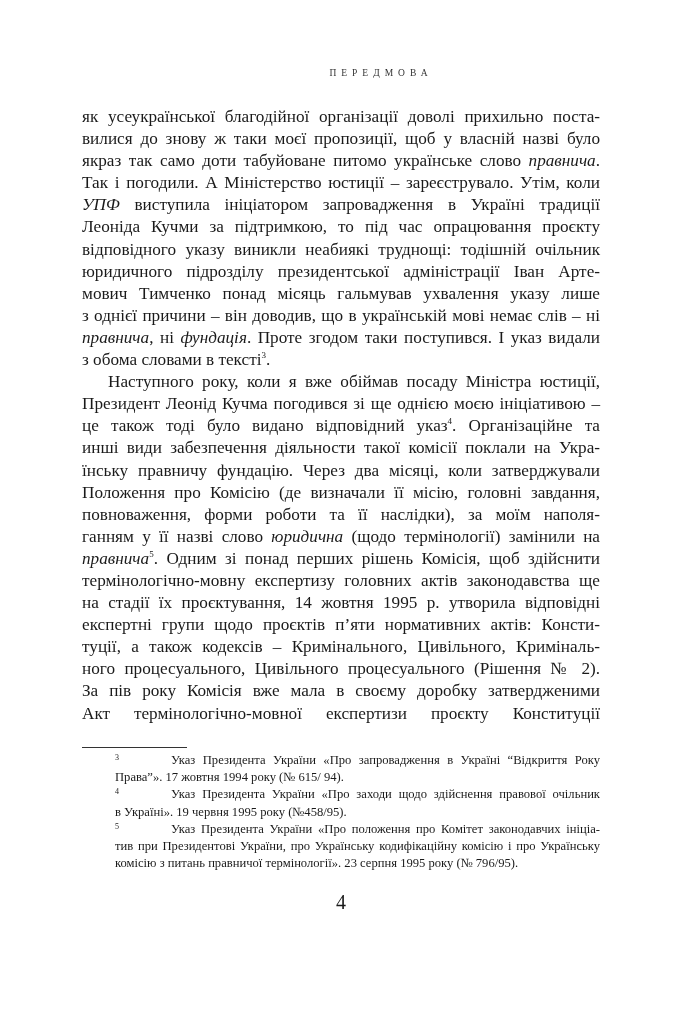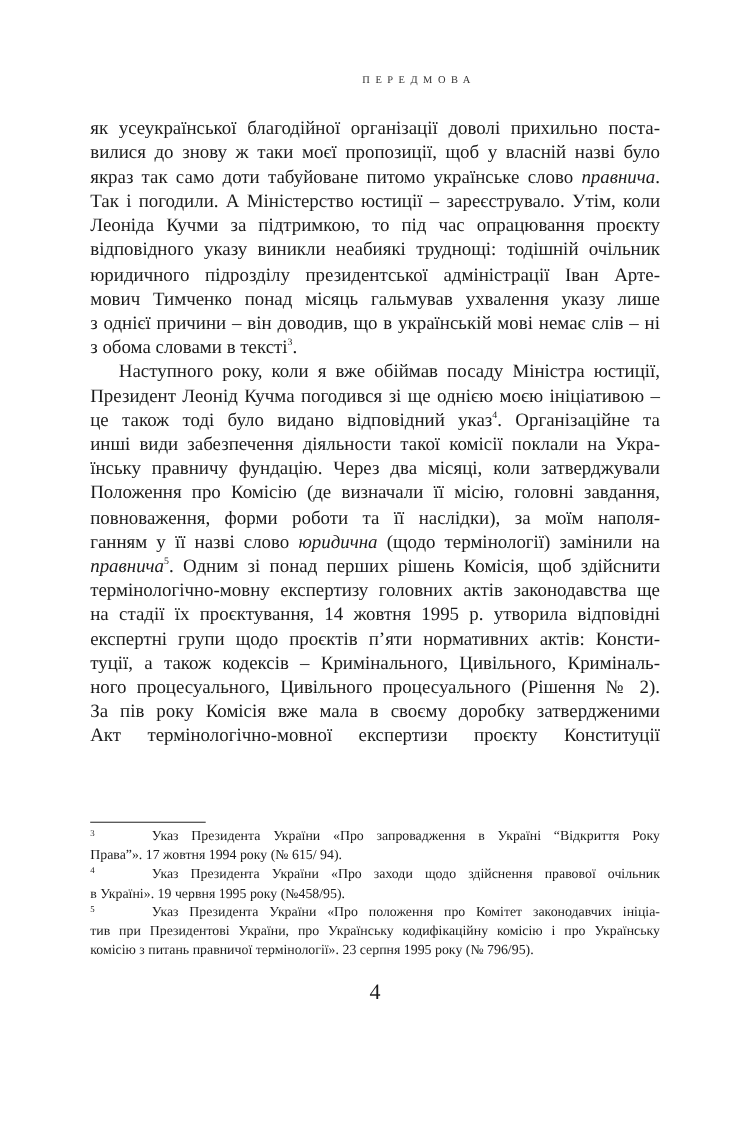--- a/index.html
+++ b/index.html
@@ -22,44 +22,46 @@
   sup { font-size: 9px; line-height: 0; vertical-align: 7px; }
   .rule {
     position: absolute; left: 82px; top: 747px; width: 105px; height: 0;
     border-top: 1px solid #333;
   }
   .footnotes {
     position: absolute; left: 82px; top: 752px; width: 518px;
     font-family: "Liberation Serif", "DejaVu Serif", serif; font-size: 12.6px;
     line-height: 17.2px; color: #1a1a1a;
   }
-  .fline { display: block; white-space: nowrap; text-align: justify; text-align-last: justify; height: 17.2px; }
+  .fline { display: block; white-space: nowrap; text-align: justify; text-align-last: justify; height: 17.2px; margin-left: 33px; }
   .fline.last { text-align-last: left; }
   .fnum { display: inline-block; width: 40px; text-align: right; padding-right: 16px; font-size: 8px; vertical-align: 4px; line-height: 0; }
   .page-number {
     position: absolute; left: 0; width: 682px; top: 891px; text-align: center;
     font-family: "Liberation Serif", "DejaVu Serif", serif; font-size: 20px; color: #1a1a1a;
   }
 </style>
 </head>
 <body>
 
 <div class="page">
   <div class="running-head">ПЕРЕДМОВА</div>
 
   <div class="body-text" id="body-text">
       <span class="line"><span>як усеукраїнської благодійної організації доволі прихильно поста-</span></span>
       <span class="line"><span>вилися до знову ж таки моєї пропозиції, щоб у власній назві було</span></span>
       <span class="line"><span>якраз так само доти табуйоване питомо українське слово </span><span class="it">правнича</span><span>.</span></span>
       <span class="line"><span>Так і погодили. А Міністерство юстиції – зареєструвало. Утім, коли</span></span>
+      <span class="line"><span class="it">УПФ</span><span> виступила ініціатором запровадження в Україні традиції</span></span>
       <span class="line"><span>Леоніда Кучми за підтримкою, то під час опрацювання проєкту</span></span>
       <span class="line"><span>відповідного указу виникли неабиякі труднощі: тодішній очільник</span></span>
       <span class="line"><span>юридичного підрозділу президентської адміністрації Іван Арте-</span></span>
       <span class="line"><span>мович Тимченко понад місяць гальмував ухвалення указу лише</span></span>
       <span class="line"><span>з однієї причини – він доводив, що в українській мові немає слів – ні</span></span>
+      <span class="line"><span class="it">правнича</span><span>, ні </span><span class="it">фундація</span><span>. Проте згодом таки поступився. І указ видали</span></span>
       <span class="line last"><span>з обома словами в тексті</span><sup>3</sup><span>.</span></span>
       <span class="line indent"><span>Наступного року, коли я вже обіймав посаду Міністра юстиції,</span></span>
       <span class="line"><span>Президент Леонід Кучма погодився зі ще однією моєю ініціативою –</span></span>
       <span class="line"><span>це також тоді було видано відповідний указ</span><sup>4</sup><span>. Організаційне та</span></span>
       <span class="line"><span>инші види забезпечення діяльности такої комісії поклали на Укра-</span></span>
       <span class="line"><span>їнську правничу фундацію. Через два місяці, коли затверджували</span></span>
       <span class="line"><span>Положення про Комісію (де визначали її місію, головні завдання,</span></span>
       <span class="line"><span>повноваження, форми роботи та її наслідки), за моїм наполя-</span></span>
       <span class="line"><span>ганням у її назві слово </span><span class="it">юридична</span><span> (щодо термінології) замінили на</span></span>
       <span class="line"><span class="it">правнича</span><sup>5</sup><span>. Одним зі понад перших рішень Комісія, щоб  здійснити</span></span>

